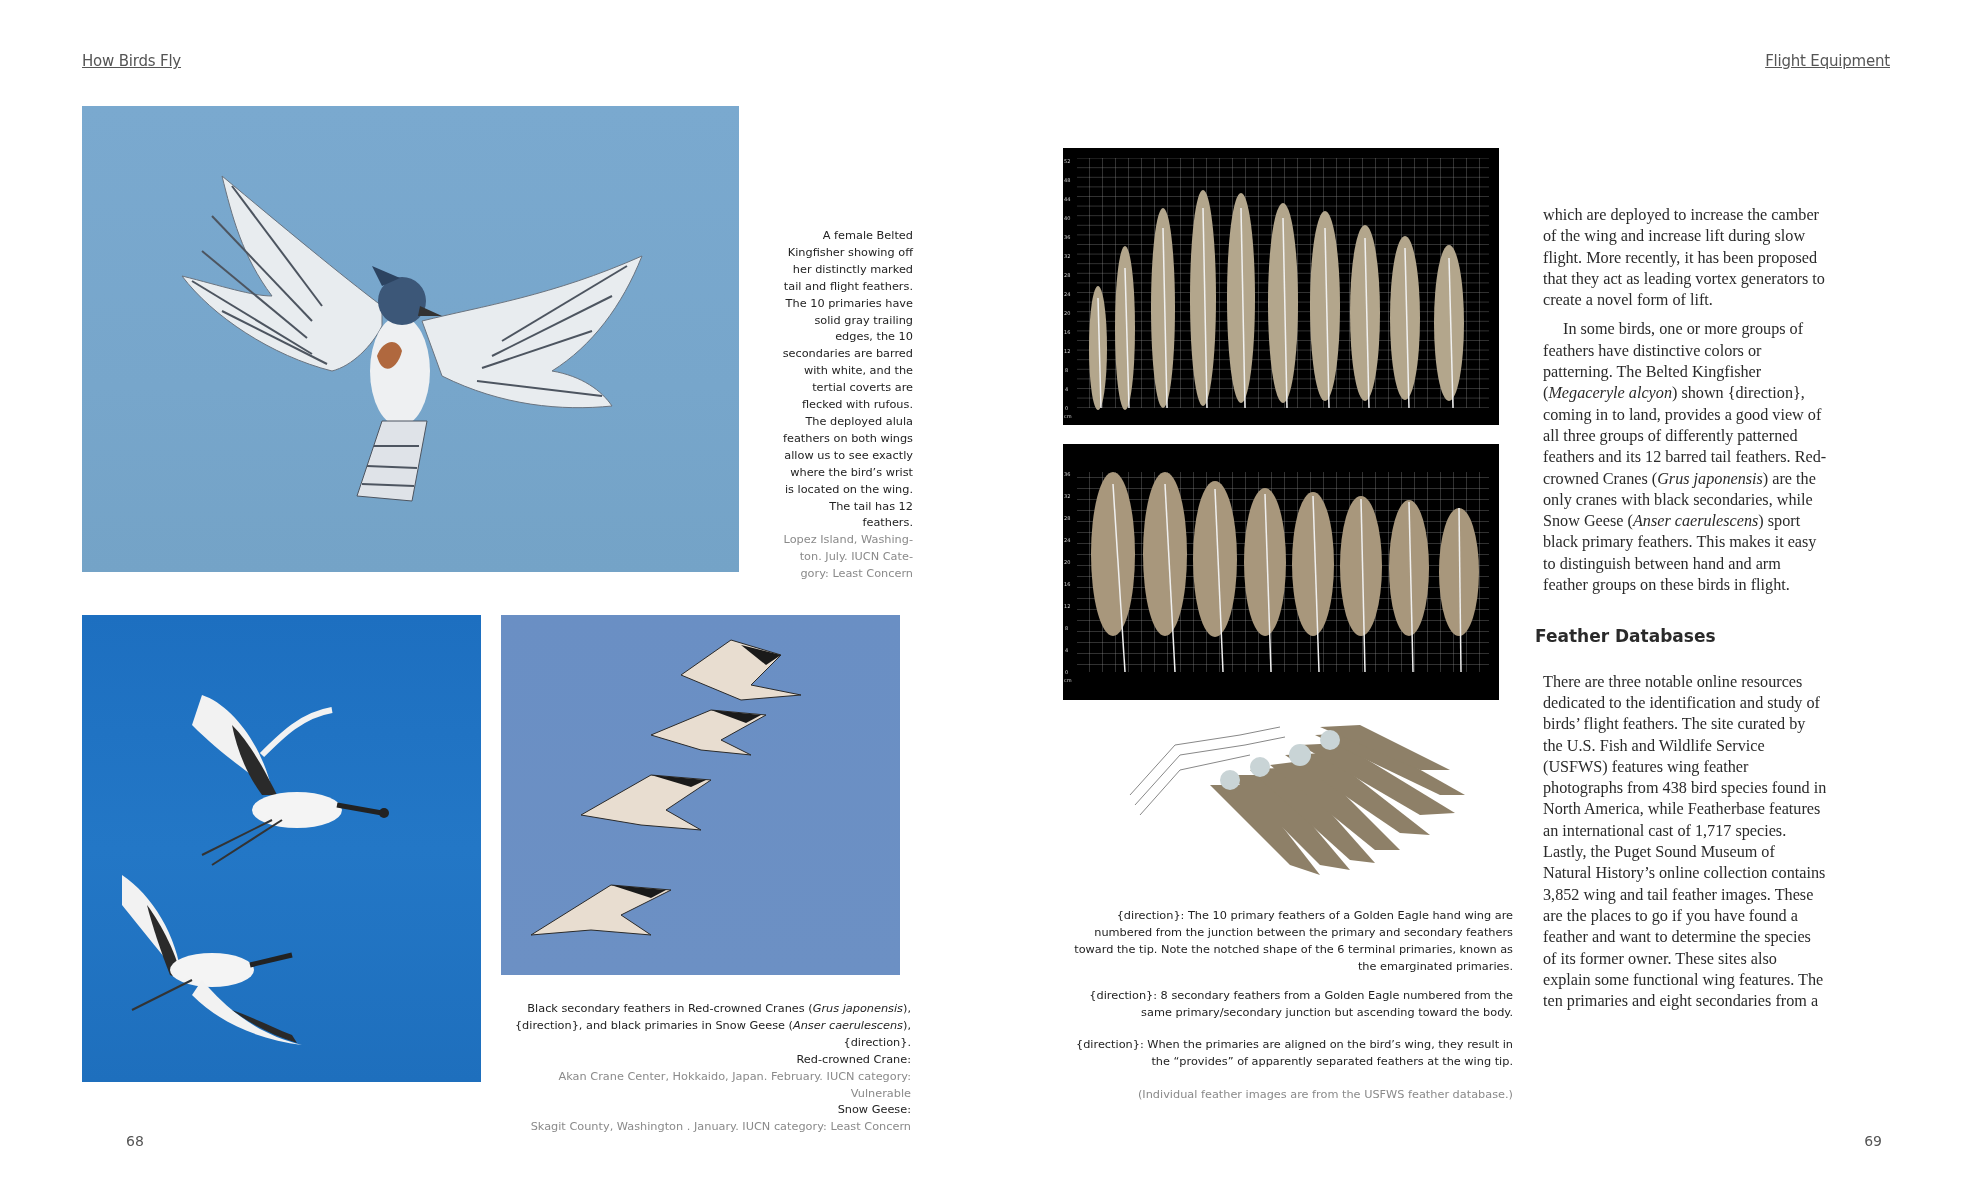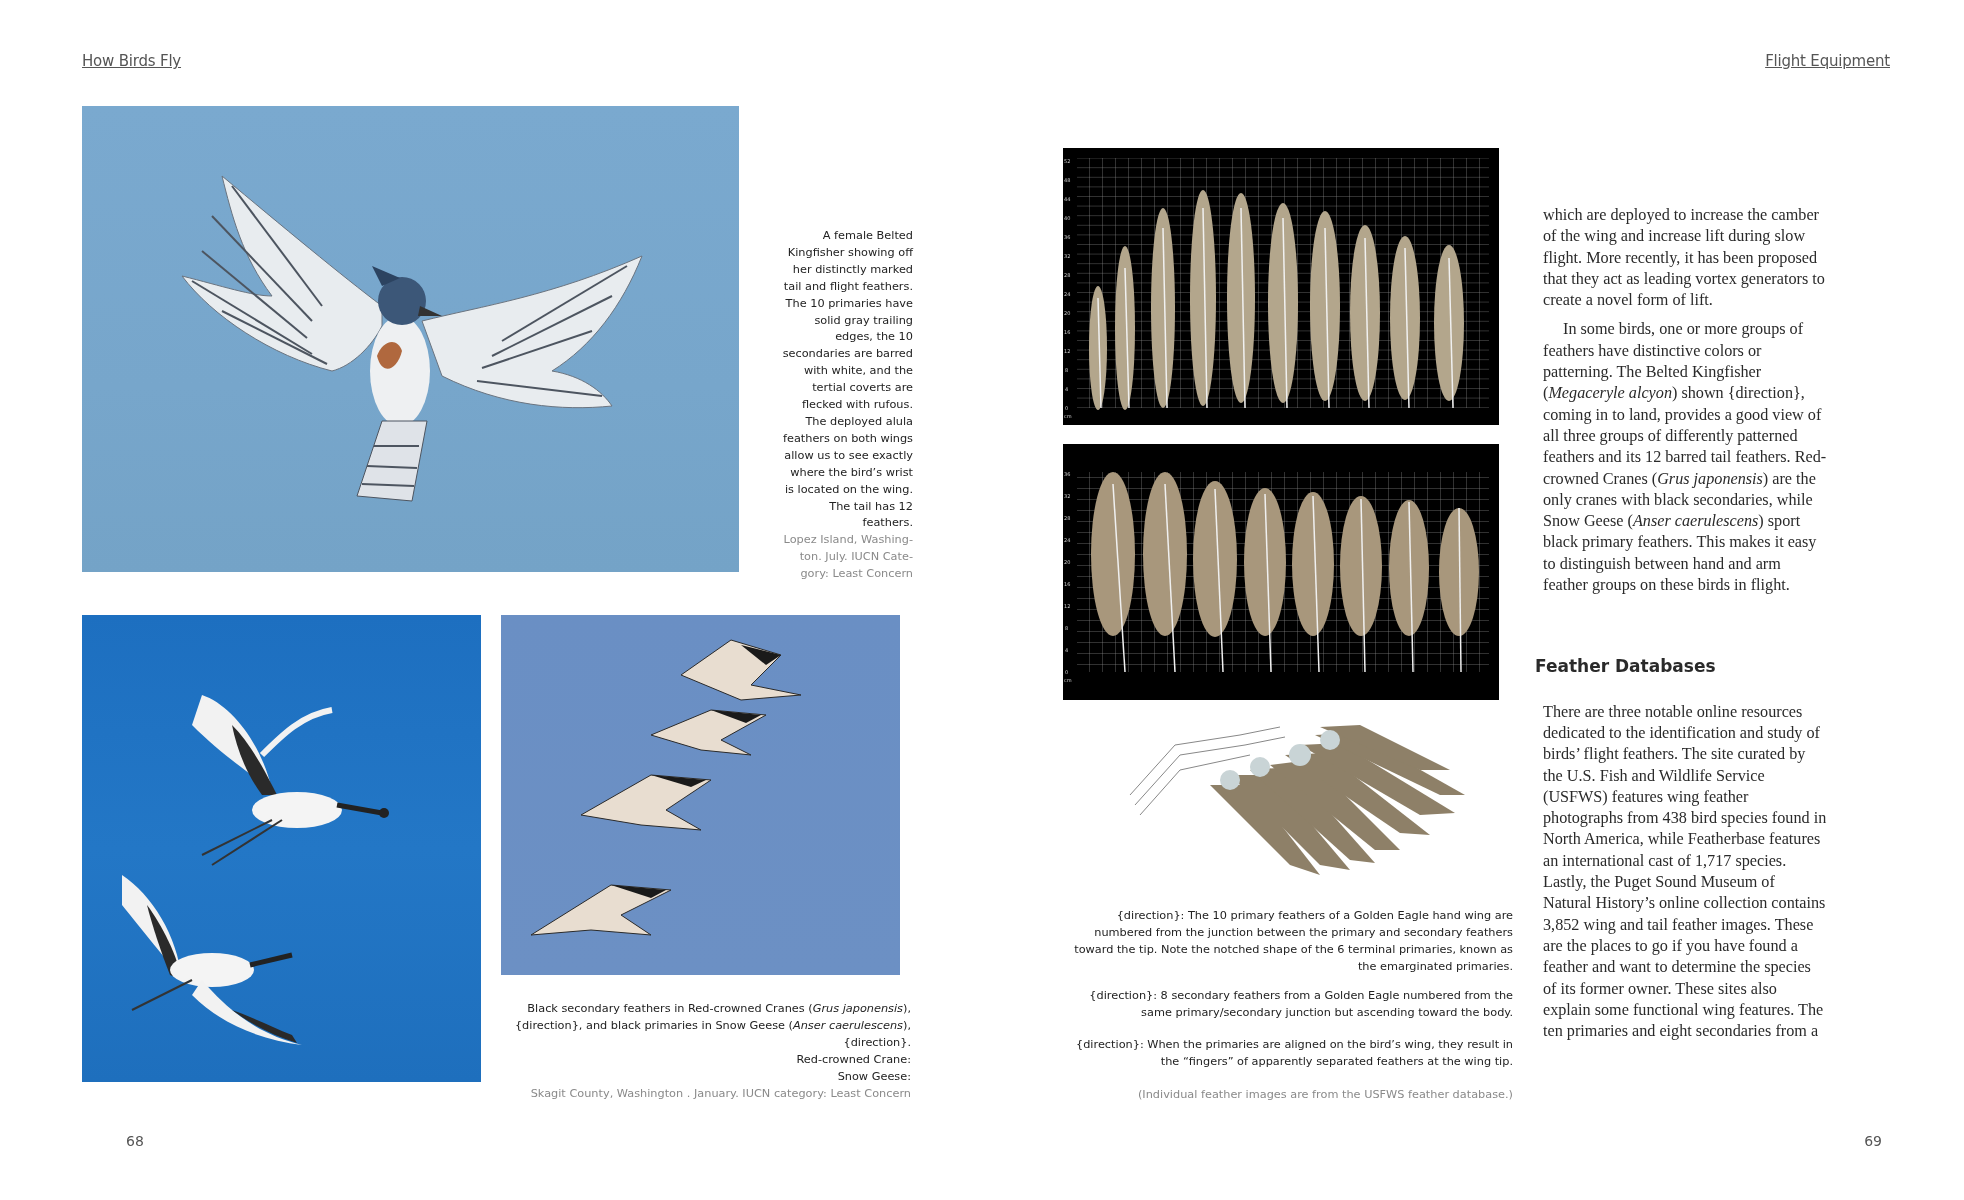--- a/index.html
+++ b/index.html
@@ -100,20 +100,21 @@
         <path d="M210 95 L260 100 L245 108 Z"></path>
       <path d="M150 160 L205 165 L190 172 Z"></path>
         <path d="M110 270 L165 275 L150 283 Z"></path>
     </g>
   </svg>
 </div>
 
 <div class="abs caption" style="left:501px; top:1001px; width:410px;">
   <p><span>Black secondary feathers in Red-crowned Cranes (</span><i>Grus japonensis</i><span>), {direction}, and black primaries in Snow Geese (</span><i>Anser caerulescens</i><span>), {direction}.</span></p>
   <p>Red-crowned Crane:</p>
+  <p class="muted">Akan Crane Center, Hokkaido, Japan. February. IUCN category: Vulnerable</p>
   <p>Snow Geese:</p>
   <p class="muted">Skagit County, Washington . January. IUCN category: Least Concern</p>
 </div>
 
 <div class="abs folio" style="left:82px; top:1133px;">68</div>
 
 <div class="abs" style="left:1063px; top:148px; width:436px; height:277px; background:#000;">
   <svg width="436" height="277" viewBox="0 0 436 277">
     <defs>
       <pattern id="g1" width="13" height="9.6" patternUnits="userSpaceOnUse">
@@ -231,24 +232,24 @@
         <circle cx="140" cy="52" r="10"></circle>
         <circle cx="180" cy="40" r="11"></circle>
         <circle cx="210" cy="25" r="10"></circle>
       </g>
   </svg>
 </div>
 
 <div class="abs caption" style="left:1063px; top:908px; width:450px;">
   <p>{direction}: The 10 primary feathers of a Golden Eagle hand wing are numbered from the junction between the primary and secondary feathers toward the tip. Note the notched shape of the 6 terminal primaries, known as the emarginated primaries.</p>
   <p style="margin-top:12px;">{direction}: 8 secondary feathers from a Golden Eagle numbered from the same primary/secondary junction but ascending toward the body.</p>
-  <p style="margin-top:16px;">{direction}: When the primaries are aligned on the bird’s wing, they result in the “fingers” of apparently separated feathers at the wing tip.</p>
+  <p style="margin-top:16px;">{direction}: When the primaries are aligned on the bird’s wing, they result in the “provides” of apparently separated feathers at the wing tip.</p>
   <p class="muted" style="margin-top:16px;">(Individual feather images are from the USFWS feather database.)</p>
 </div>
 
 <div class="abs body-text" style="left:1535px; top:197px; width:300px;">
   <p>which are deployed to increase the camber of the wing and increase lift during slow flight. More recently, it has been proposed that they act as leading vortex generators to create a novel form of lift.</p>
   <p class="indent"><span>In some birds, one or more groups of feathers have distinctive colors or patterning. The Belted Kingfisher (</span><i>Megaceryle alcyon</i><span>) shown {direction}, coming in to land, provides a good view of all three groups of differently patterned feathers and its 12 barred tail feathers. Red-crowned Cranes (</span><i>Grus japonensis</i><span>) are the only cranes with black secondaries, while Snow Geese (</span><i>Anser caerulescens</i><span>) sport black primary feathers. This makes it easy to distin­guish between hand and arm feather groups on these birds in flight.</span></p>
-  <div class="heading" style="margin-top:60px; margin-bottom:24px;">Feather Databases</div>
+  <div class="heading" style="margin-top:30px; margin-bottom:24px;">Feather Databases</div>
   <p>There are three notable online resources dedicated to the identification and study of birds’ flight feathers.  The site curated by the U.S. Fish and Wildlife Service (USFWS) features wing feather photographs from 438 bird species found in North America, while Feath­erbase features an international cast of 1,717 species. Lastly, the Puget Sound Museum of Natural History’s online collection contains 3,852 wing and tail feather images. These are the places to go if you have found a feather and want to determine the species of its former owner. These sites also explain some functional wing features. The ten primaries and eight secondaries from a</p>
 </div>
 
 <div class="abs folio" style="right:82px; top:1133px; text-align:right;">69</div>
 
 </body></html>

